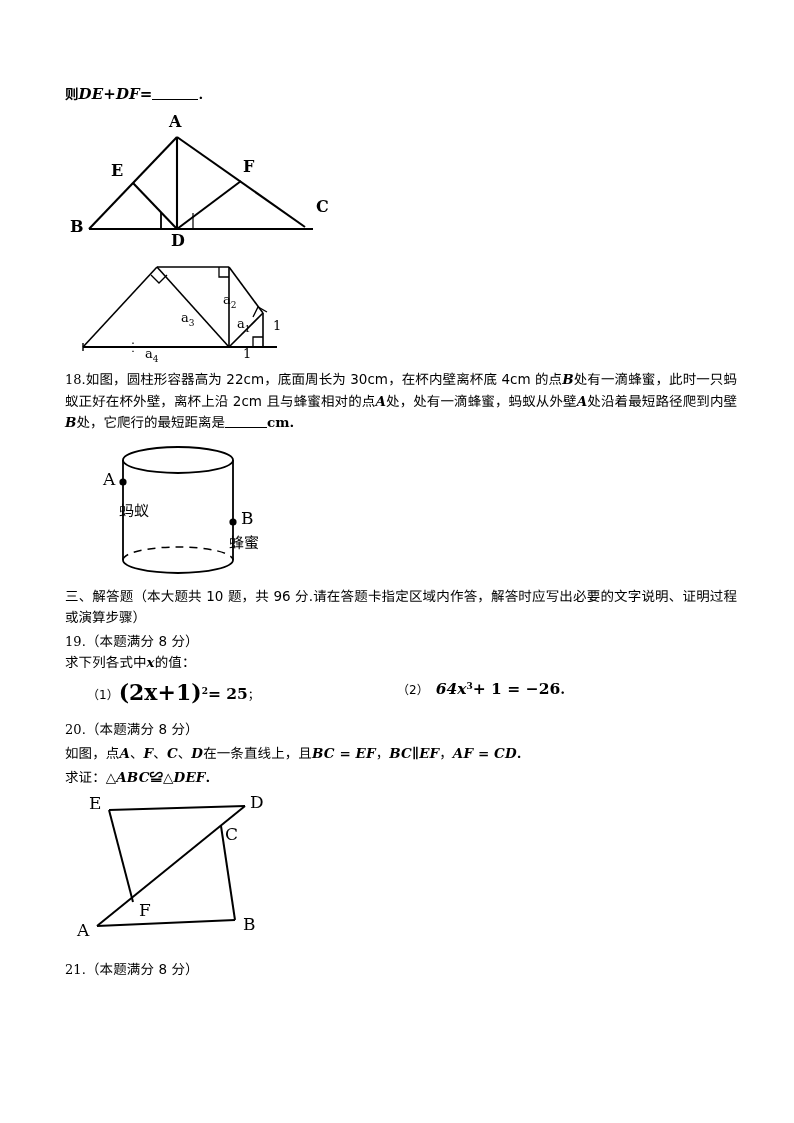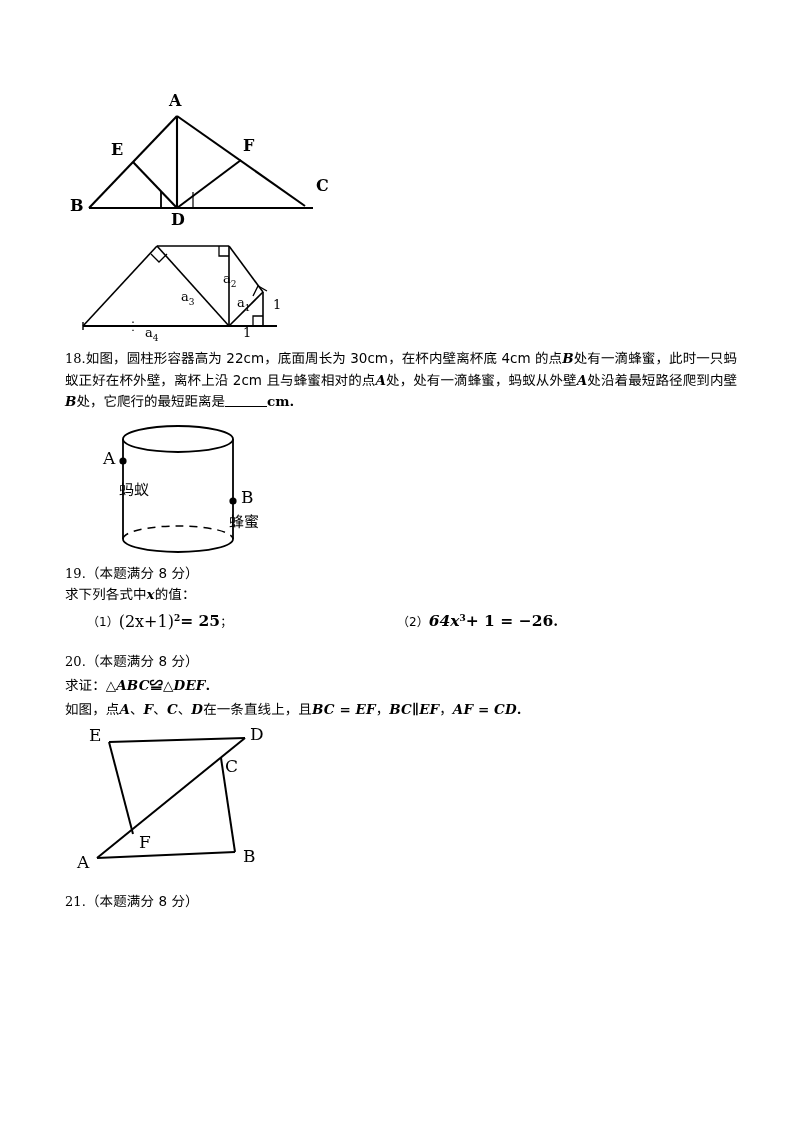--- a/index.html
+++ b/index.html
@@ -106,36 +106,39 @@
     font-size: 14px;
   }
   .eq1 { position: absolute; left: 22px; top: 0; }
   .eq2 { position: absolute; left: 332px; top: 0; }
   .eqbig {
     font-family: "DejaVu Serif", "Liberation Serif", serif;
     font-weight: bold;
     font-size: 15.5px;
   }
   .paren-big {
-    font-size: 16px;
-    font-weight: normal;
+    font-size: 22px;
+    font-weight: bold;
     font-family: "DejaVu Serif", "Liberation Serif", serif;
     vertical-align: -1px;
   }
   .cnparen {
     font-size: 12px;
     font-family: "DejaVu Sans", "Liberation Sans", sans-serif;
   }
 </style>
 </head>
 <body>
 
 <div class="page">
   <div class="content">
 
+    <div class="line">
+      <span class="bser">则</span><span class="bi" style="font-size:15px;">DE</span><span class="bser" style="font-size:15px;">+</span><span class="bi" style="font-size:15px;">DF</span><span class="bser" style="font-size:15px;">=</span><span class="blank"></span><span class="bser">.</span>
+    </div>
 
     <div class="fig" style="height:142px; margin-top:4px;">
       <svg width="300" height="142" viewBox="0 0 300 142">
 
         <line x1="24" y1="120" x2="248" y2="120" stroke="#000" stroke-width="2.1"></line>
 
         <line x1="24" y1="120" x2="112" y2="28" stroke="#000" stroke-width="2.1"></line>
 
         <line x1="112" y1="28" x2="240" y2="118" stroke="#000" stroke-width="2.1"></line>
 
@@ -210,44 +213,47 @@
         <circle cx="38" cy="40" r="3.6" fill="#000"></circle>
 
         <circle cx="148" cy="80" r="3.6" fill="#000"></circle>
       </svg>
       <span class="fig-label ser" style="left:18px; top:29px;">A</span>
       <span class="fig-label ser" style="left:156px; top:68px;">B</span>
       <span class="fig-label cn" style="left:2px;  top:62px;margin-left:32px;">蚂蚁</span>
       <span class="fig-label cn" style="left:144px; top:94px;">蜂蜜</span>
     </div>
 
+    <div class="qtext" style="margin-top:4px;">
+      <span>三、解答题（本大题共 10 题，共 96 分.请在答题卡指定区域内作答，解答时应写出必要的文字说明、证</span><span>明过程或演算步骤）</span>
+    </div>
 
     <div class="line" style="margin-top:2px;">
       <span class="num">19.</span><span>（本题满分 8 分）</span>
     </div>
     <div class="line">
       <span>求下列各式中</span><span class="bi">x</span><span>的值：</span>
     </div>
     <div class="eqrow" style="margin-top:6px;">
       <span class="eq1">
         <span class="cnparen">（1）</span><span class="eqbig"><span class="paren-big">(2x+1)</span><sup class="exp">2</sup><span>= 25</span></span><span class="cnparen">；</span>
       </span>
       <span class="eq2">
-        <span class="cnparen">（2）</span><span class="eqbig"><span class="bi" style="font-weight:bold;"><span>64x</span></span><sup class="exp">3</sup><span>+ 1 = −26</span></span><span class="bser">.</span>
+        <span class="cnparen">（2）</span><span class="eqbig"><span class="bi" style="font-weight:bold;margin-left:7px;"><span>64x</span></span><sup class="exp">3</sup><span>+ 1 = −26</span></span><span class="bser">.</span>
       </span>
     </div>
 
     <div class="line" style="margin-top:16px;">
       <span class="num">20.</span><span>（本题满分 8 分）</span>
     </div>
     <div class="line" style="margin-top:3px;">
+      <span>如图，点</span><span class="bi">A</span><span>、</span><span class="bi">F</span><span>、</span><span class="bi">C</span><span>、</span><span class="bi">D</span><span>在一条直线上，且</span><span class="bi">BC = EF</span><span>，</span><span class="bi">BC</span><span class="bser">∥</span><span class="bi">EF</span><span>，</span><span class="bi">AF = CD</span><span class="bser">.</span>
+    </div>
+    <div class="line" style="margin-top:3px;">
       <span>求证：</span><span class="bi">△ABC</span><span class="bser">≌</span><span class="bi">△DEF</span><span class="bser">.</span>
-    </div>
-    <div class="line" style="margin-top:3px;">
-      <span>如图，点</span><span class="bi">A</span><span>、</span><span class="bi">F</span><span>、</span><span class="bi">C</span><span>、</span><span class="bi">D</span><span>在一条直线上，且</span><span class="bi">BC = EF</span><span>，</span><span class="bi">BC</span><span class="bser">∥</span><span class="bi">EF</span><span>，</span><span class="bi">AF = CD</span><span class="bser">.</span>
     </div>
 
     <div class="fig" style="height:148px; margin-top:6px; margin-left:8px;">
       <svg width="250" height="148" viewBox="0 0 250 148">
 
         <line x1="36" y1="16" x2="172" y2="12" stroke="#000" stroke-width="2"></line>
 
         <line x1="36" y1="16" x2="60" y2="108" stroke="#000" stroke-width="2"></line>
 
         <line x1="24" y1="132" x2="172" y2="12" stroke="#000" stroke-width="2"></line>

